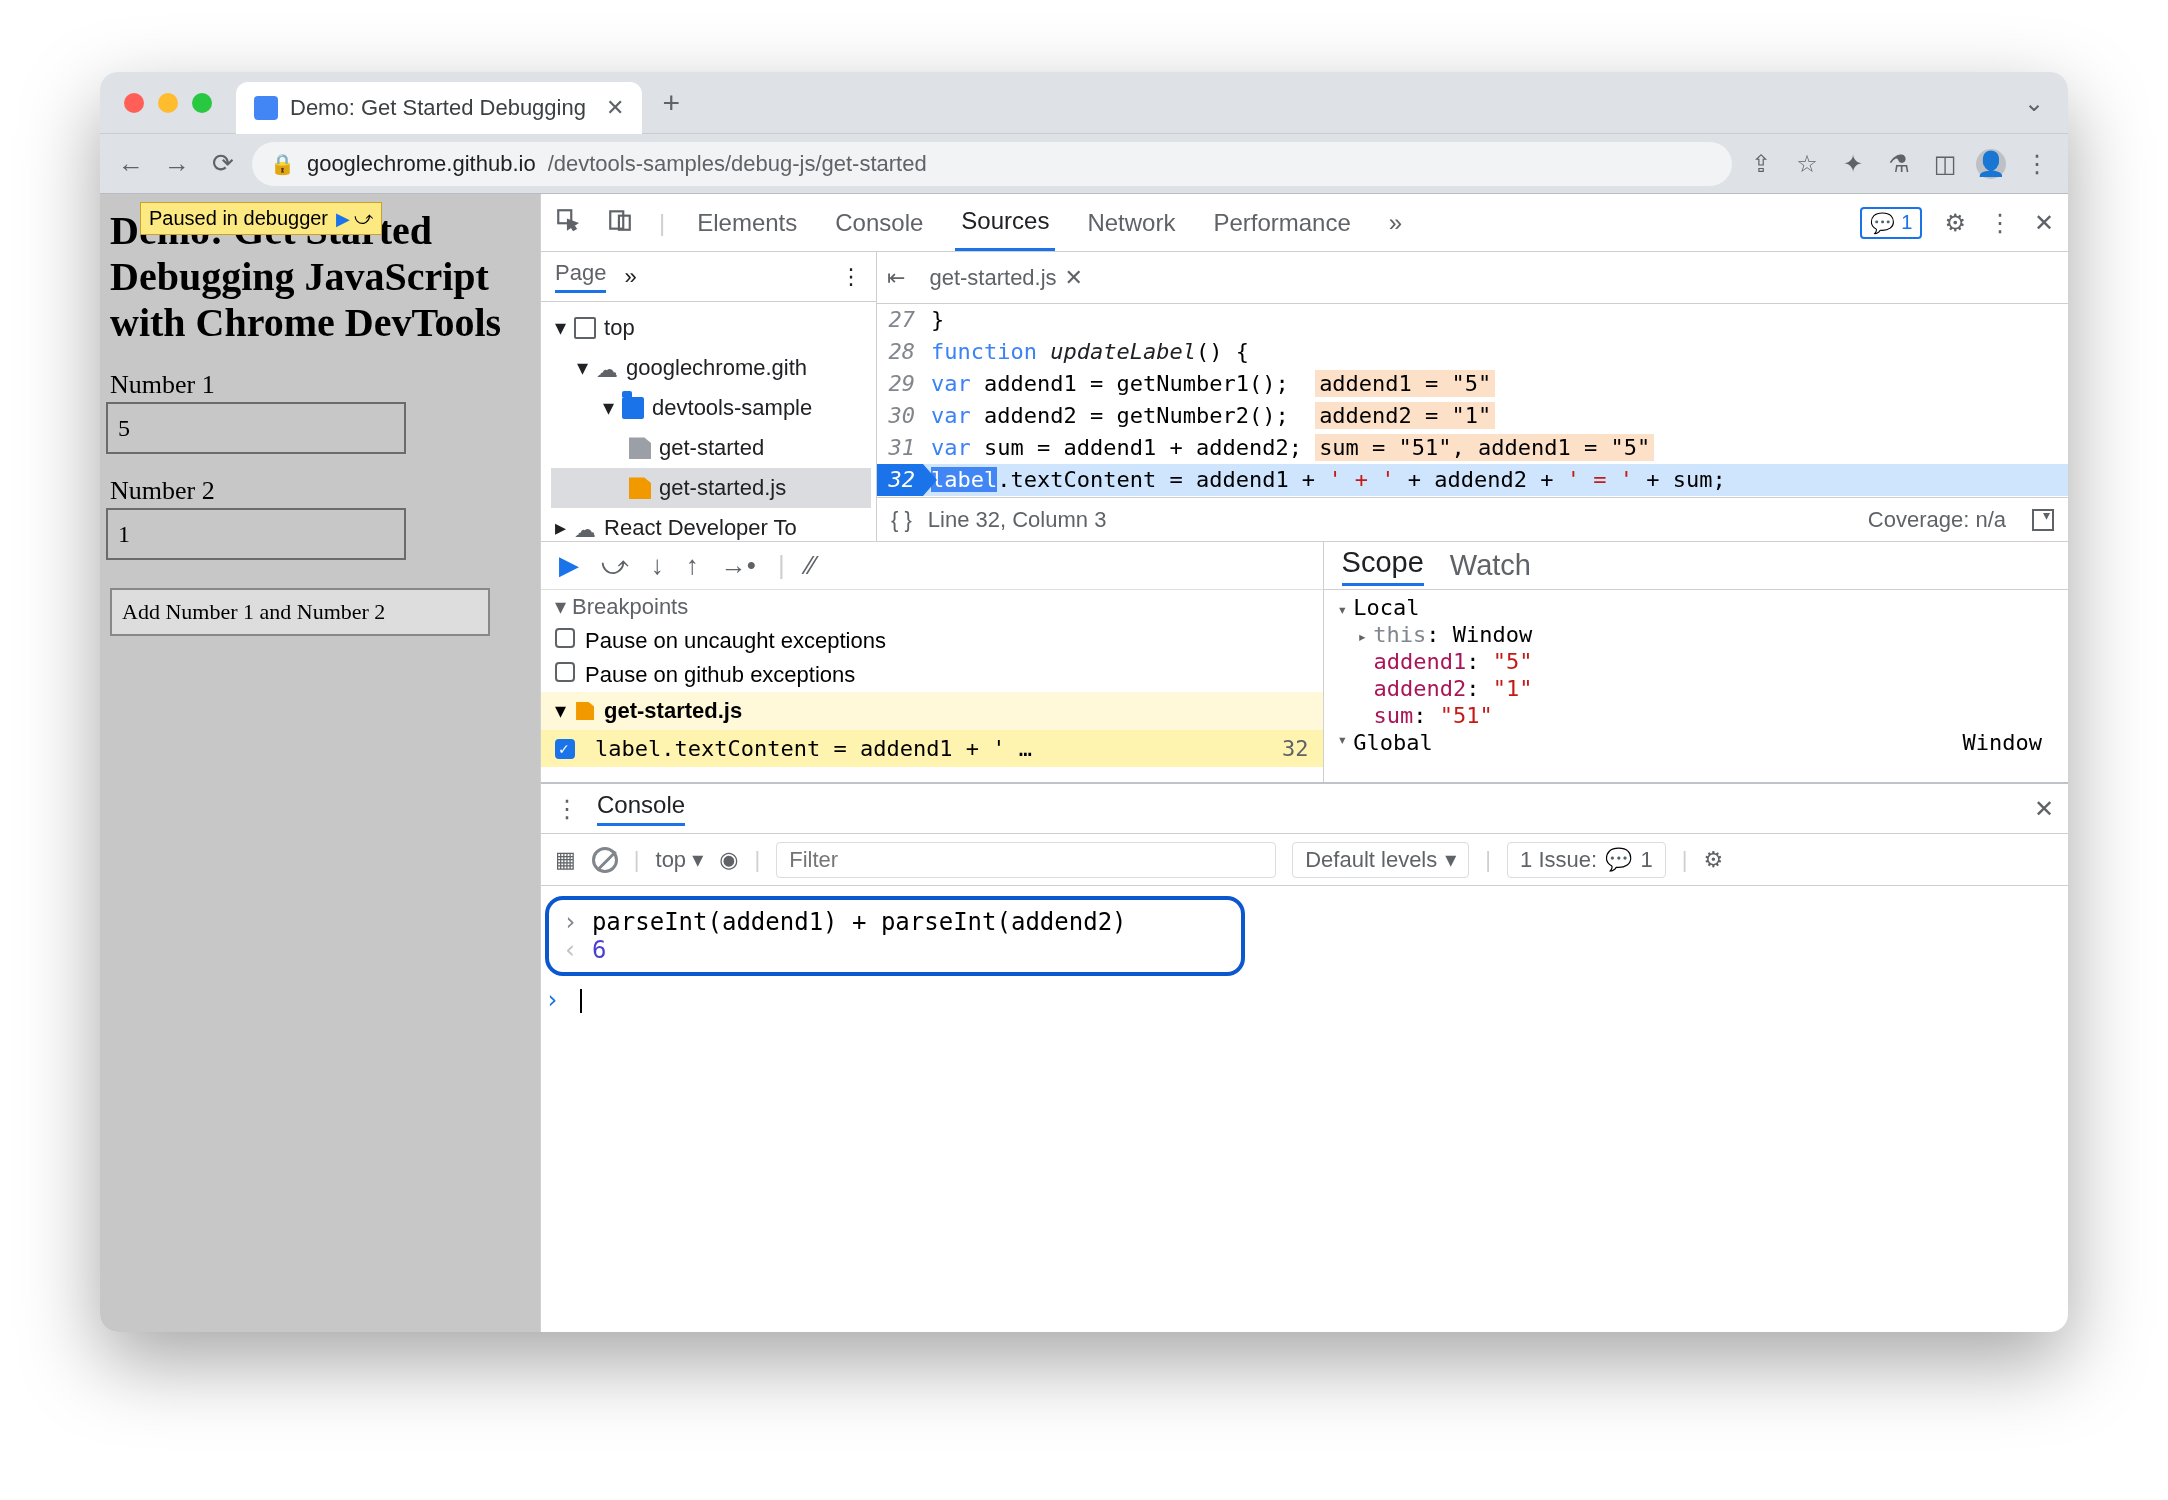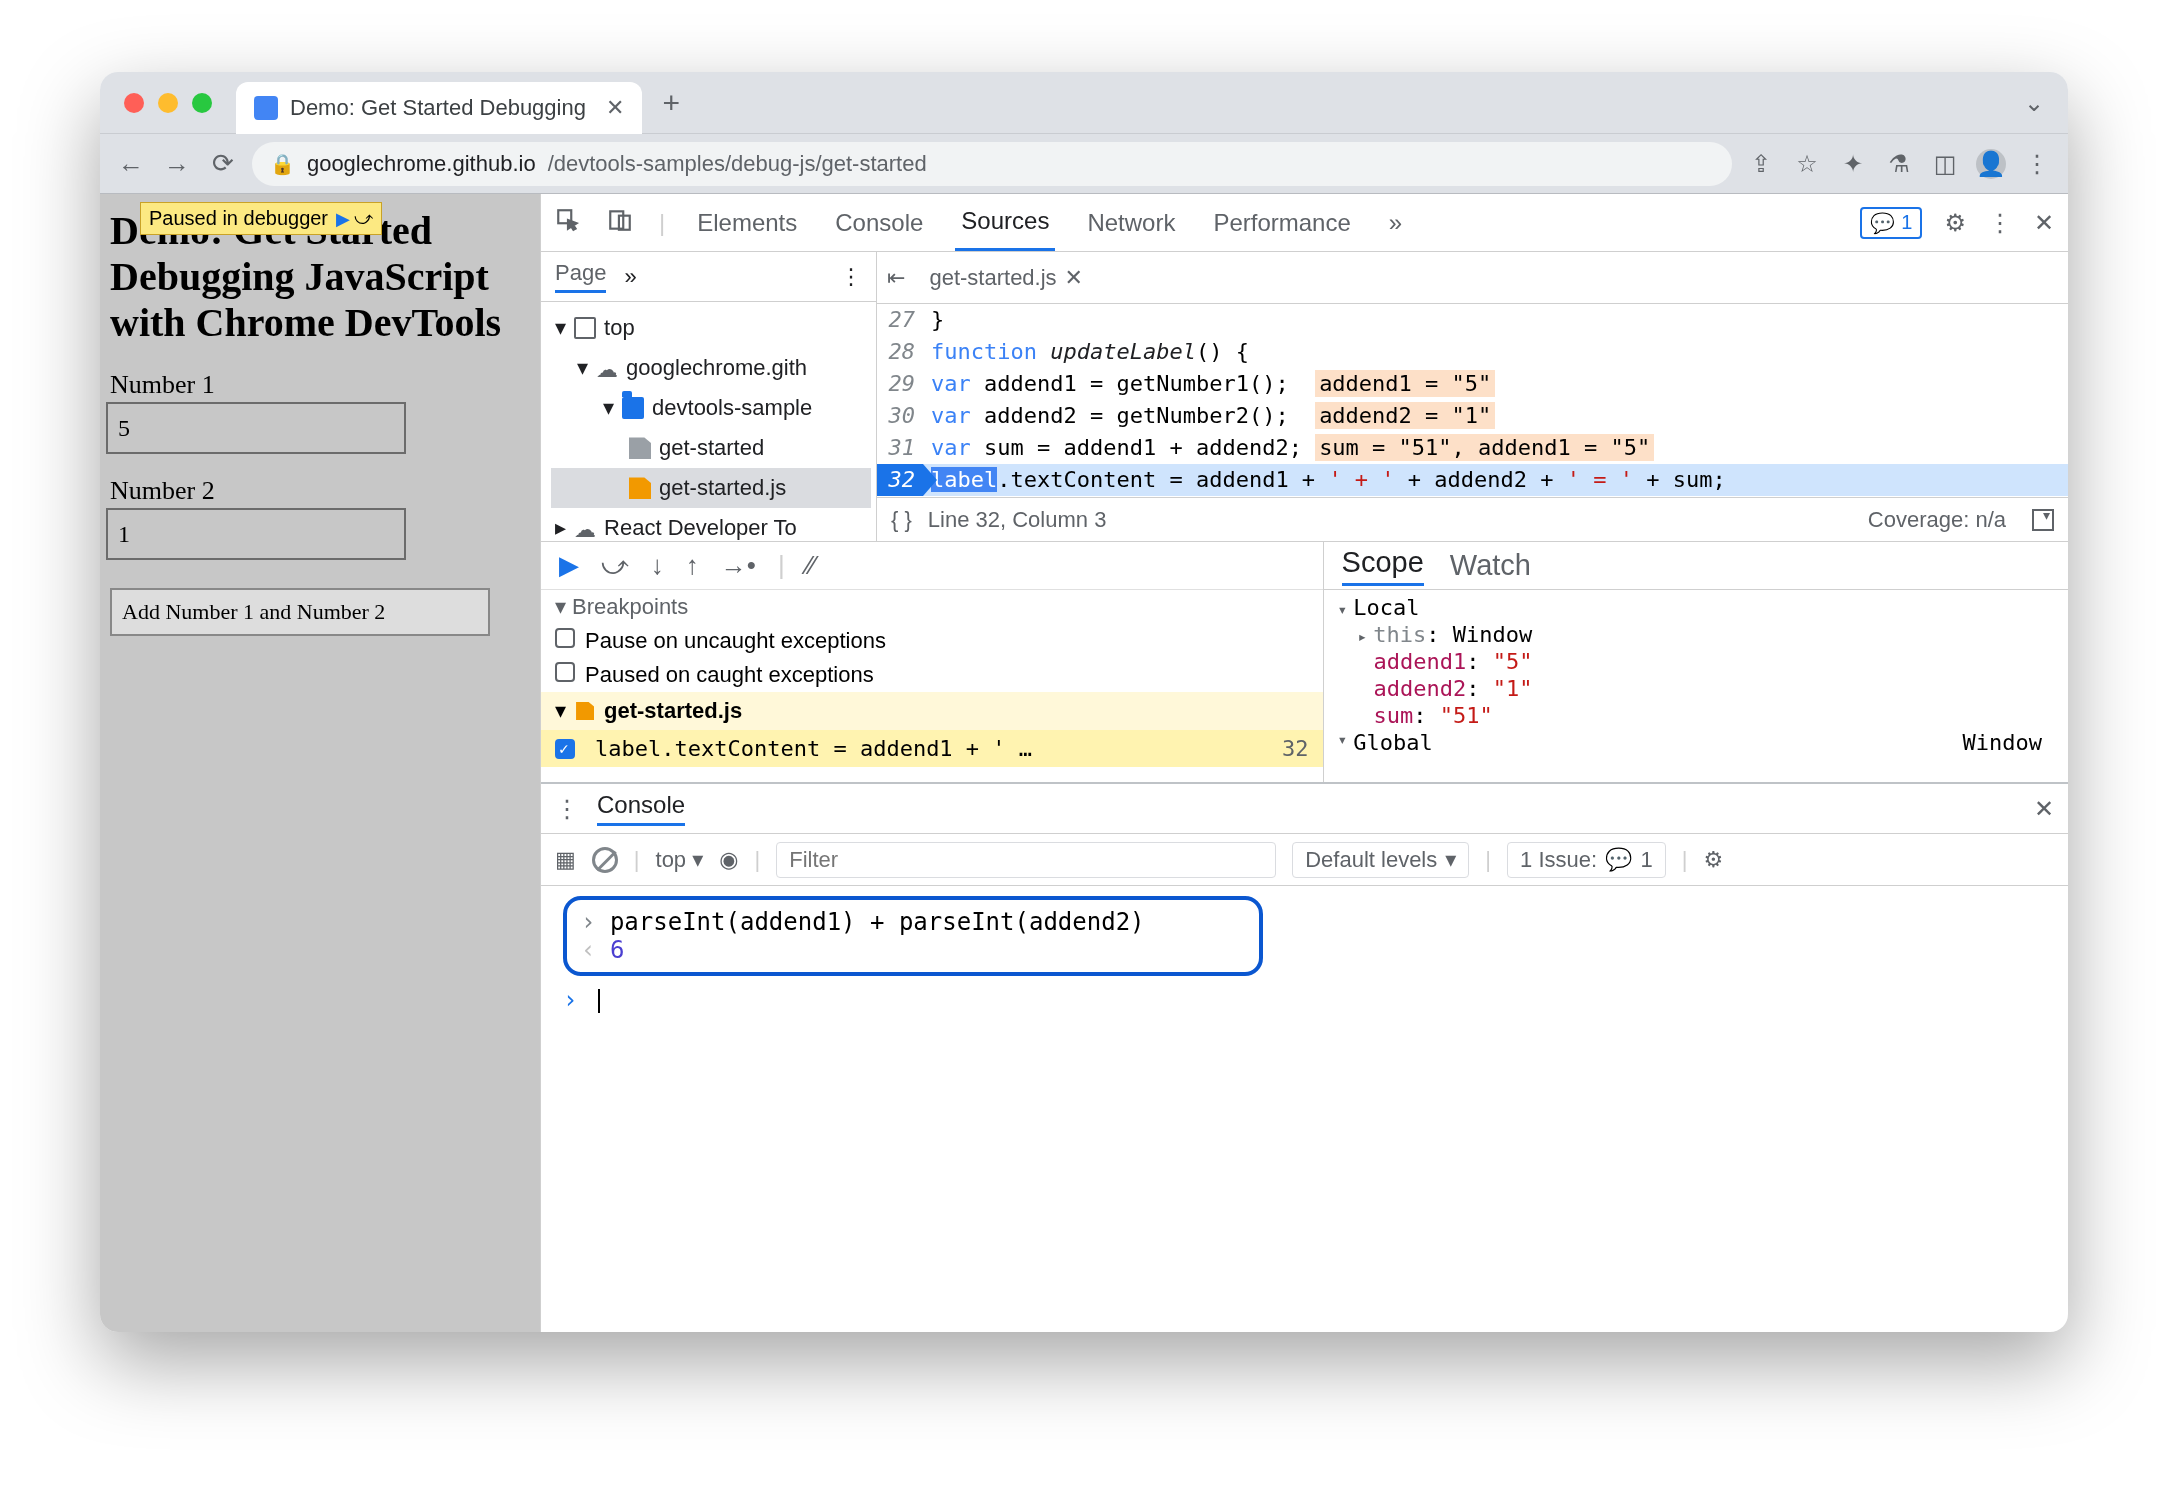--- a/index.html
+++ b/index.html
@@ -110,21 +110,21 @@
 
 .console { flex: 1; display:flex; flex-direction:column; }
 .con-head { height: 50px; display:flex; align-items:center; gap:18px; padding: 0 14px; border-bottom:1px solid #cfcfcf; font-size:24px; color:#5f6368; }
 .con-head .ctab { border-bottom:3px solid #1a73e8; color:#202124; padding-bottom:4px; }
 .con-head .xbtn { margin-left:auto; }
 .con-filter { height: 52px; display:flex; align-items:center; gap: 16px; padding: 0 14px; border-bottom: 1px solid #cfcfcf; font-size: 22px; color:#5f6368; }
 .con-filter .no { width:26px; height:26px; border:3px solid #80868b; border-radius:50%; position:relative; }
 .con-filter .no::after { content:""; position:absolute; width:3px; height:26px; background:#80868b; transform:rotate(45deg); left:10px; top:-2px; }
 .con-filter input { flex: 1; max-width: 500px; height: 36px; border:1px solid #dadce0; border-radius:4px; padding:0 12px; font-size:22px; }
 .con-filter .dd, .con-filter .iss { border:1px solid #dadce0; border-radius:4px; padding: 4px 12px; display:flex; align-items:center; gap:8px; font-size:22px; }
-.con-body { flex:1; padding: 10px 22px; font-family: Menlo, monospace; font-size: 24px; position:relative; }
+.con-body { flex:1; padding: 10px 4px; font-family: Menlo, monospace; font-size: 24px; position:relative; }
 .con-box { border: 4px solid #0b57d0; border-radius: 18px; padding: 8px 14px; width: 700px; }
 .con-box .in::before { content:"› "; color:#80868b; }
 .con-box .out { color:#4b3fd1; }
 .con-box .out::before { content:"‹ "; color:#c0c0c0; }
 .prompt { margin-top: 10px; color:#1a73e8; }
 .cursor { display:inline-block; width:2px; height:24px; background:#000; vertical-align:middle; margin-left:6px; }
 
 svg.ic { width: 26px; height: 26px; stroke: #5f6368; fill: none; stroke-width: 2; }
 </style>
 </head>
@@ -308,21 +308,21 @@
               <span>↓</span>
               <span>↑</span>
               <span>→•</span>
               <span style="color:#cfcfcf">|</span>
               <span>⁄⁄</span>
             </div>
             <div class="sect">
                 <div class="hdr">▾ <span>Breakpoints</span></div>
               </div>
             <div class="sect"><span class="chk"></span><span>Pause on uncaught exceptions</span></div>
-            <div class="sect"><span class="chk"></span><span>Paused on caught exceptions</span></div>
+            <div class="sect"><span class="chk"></span><span>Pause on github exceptions</span></div>
             <div class="bp-file">▾ <span class="ico jsfile" style="width:18px;height:18px"></span><span style="font-weight:600">get-started.js</span></div>
             <div class="bp-line">
                 <span class="chk on"></span>
                 <span>label.textContent = addend1 + ' …</span>
                 <span class="ln">32</span>
               </div>
           </div>
 
           <div class="scope-col">
             <div class="scope-tabs">

